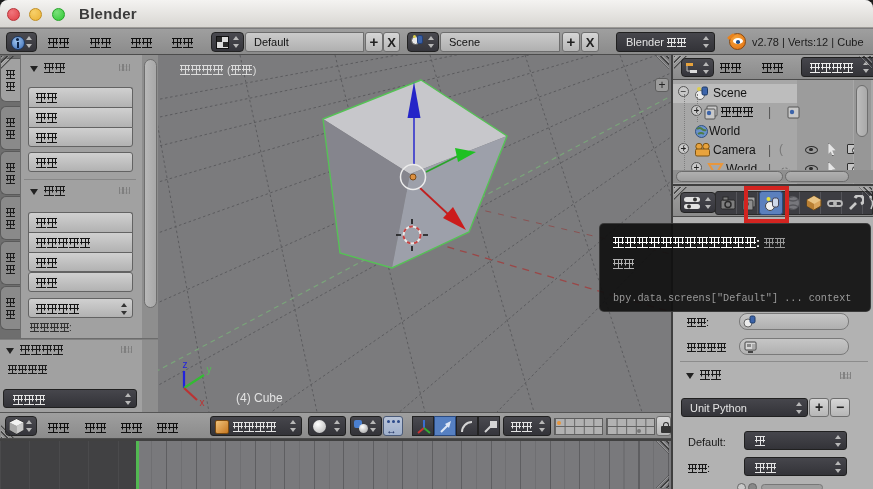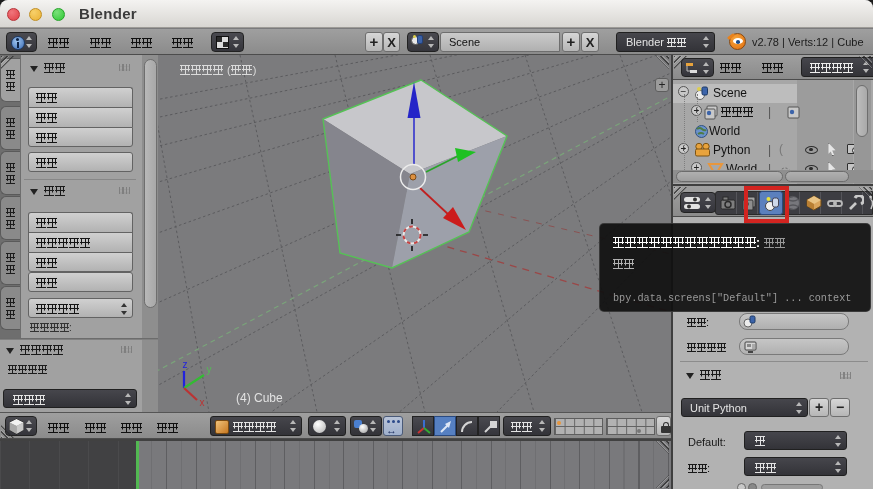--- a/index.html
+++ b/index.html
@@ -98,20 +98,23 @@
   <div class="mtxt" style="left:48px;color:#0e0e0e"><i class="z"></i><i class="z"></i></div>
   <div class="mtxt" style="left:90px"><i class="z"></i><i class="z"></i></div>
   <div class="mtxt" style="left:131px"><i class="z"></i><i class="z"></i></div>
   <div class="mtxt" style="left:172px"><i class="z"></i><i class="z"></i></div>
   <div class="esel" style="left:211px;top:3px;width:33px;height:20px">
     <div class="abs" style="left:4px;top:3px;width:13px;height:13px;background:#dcdcdc;border:1px solid #111"></div>
     <div class="abs" style="left:5px;top:4px;width:5px;height:5px;background:#2a2a2a"></div>
     <div class="abs" style="left:11px;top:9px;width:5px;height:5px;background:#2a2a2a"></div>
     <div class="ar"></div>
   </div>
+  <div class="lfield" style="left:245px;top:3px;width:119px;height:20px;border-radius:3px 0 0 3px">
+        <span style="position:absolute;left:8px;top:3px">Default</span>
+      </div>
   <div class="lbtn" style="left:365px;top:3px;width:18px;height:20px;font-size:15px;font-weight:bold;line-height:18px">+</div>
   <div class="lbtn" style="left:383px;top:3px;width:17px;height:20px;font-size:13px;font-weight:bold;line-height:19px">X</div>
   <div class="esel" style="left:407px;top:3px;width:32px;height:20px">
     <div class="abs" style="left:3px;top:3px;width:9px;height:9px;border-radius:50%;background:#e8e8e8;border:1px solid #555"></div>
     <div class="abs" style="left:9px;top:2px;width:6px;height:9px;background:#3b62a8;border-radius:2px;border:1px solid #23407a"></div>
     <div class="abs" style="left:5px;top:2px;width:3px;height:3px;background:#e0d24a;border-radius:50%"></div>
     <div class="ar"></div>
   </div>
   <div class="lfield" style="left:440px;top:3px;width:120px;height:20px;border-radius:3px 0 0 3px">
         <span style="position:absolute;left:8px;top:3px">Scene</span>
@@ -407,21 +410,21 @@
       <span class="olbl" style="left:36px">World</span>
     </div>
 
     <div class="orow" style="top:61px">
       <span class="exp" style="left:5px">+</span>
       <svg class="abs" style="left:21px;top:1px" width="17" height="16">
             <circle cx="5" cy="4.5" r="3.2" fill="#e8a33c" stroke="#7c5313"></circle>
             <circle cx="12" cy="4.5" r="3.2" fill="#e8a33c" stroke="#7c5313"></circle>
             <rect x="1.5" y="7" width="14" height="7" rx="1.5" fill="#e8a33c" stroke="#7c5313"></rect>
           </svg>
-      <span class="olbl" style="left:40px">Python</span>
+      <span class="olbl" style="left:40px">Camera</span>
       <span class="abs" style="left:95px;top:2px;color:#555">|</span>
       <span class="abs" style="left:106px;top:1px;color:#777;font-size:12px">(</span>
       <span class="eye" style="left:132px"></span>
           <span class="curs" style="left:154px"></span>
           <span class="cam" style="left:174px"></span>
     </div>
 
     <div class="orow" style="top:80px">
       <span class="exp" style="left:18px">+</span>
       <svg class="abs" style="left:34px;top:1px" width="17" height="16">

